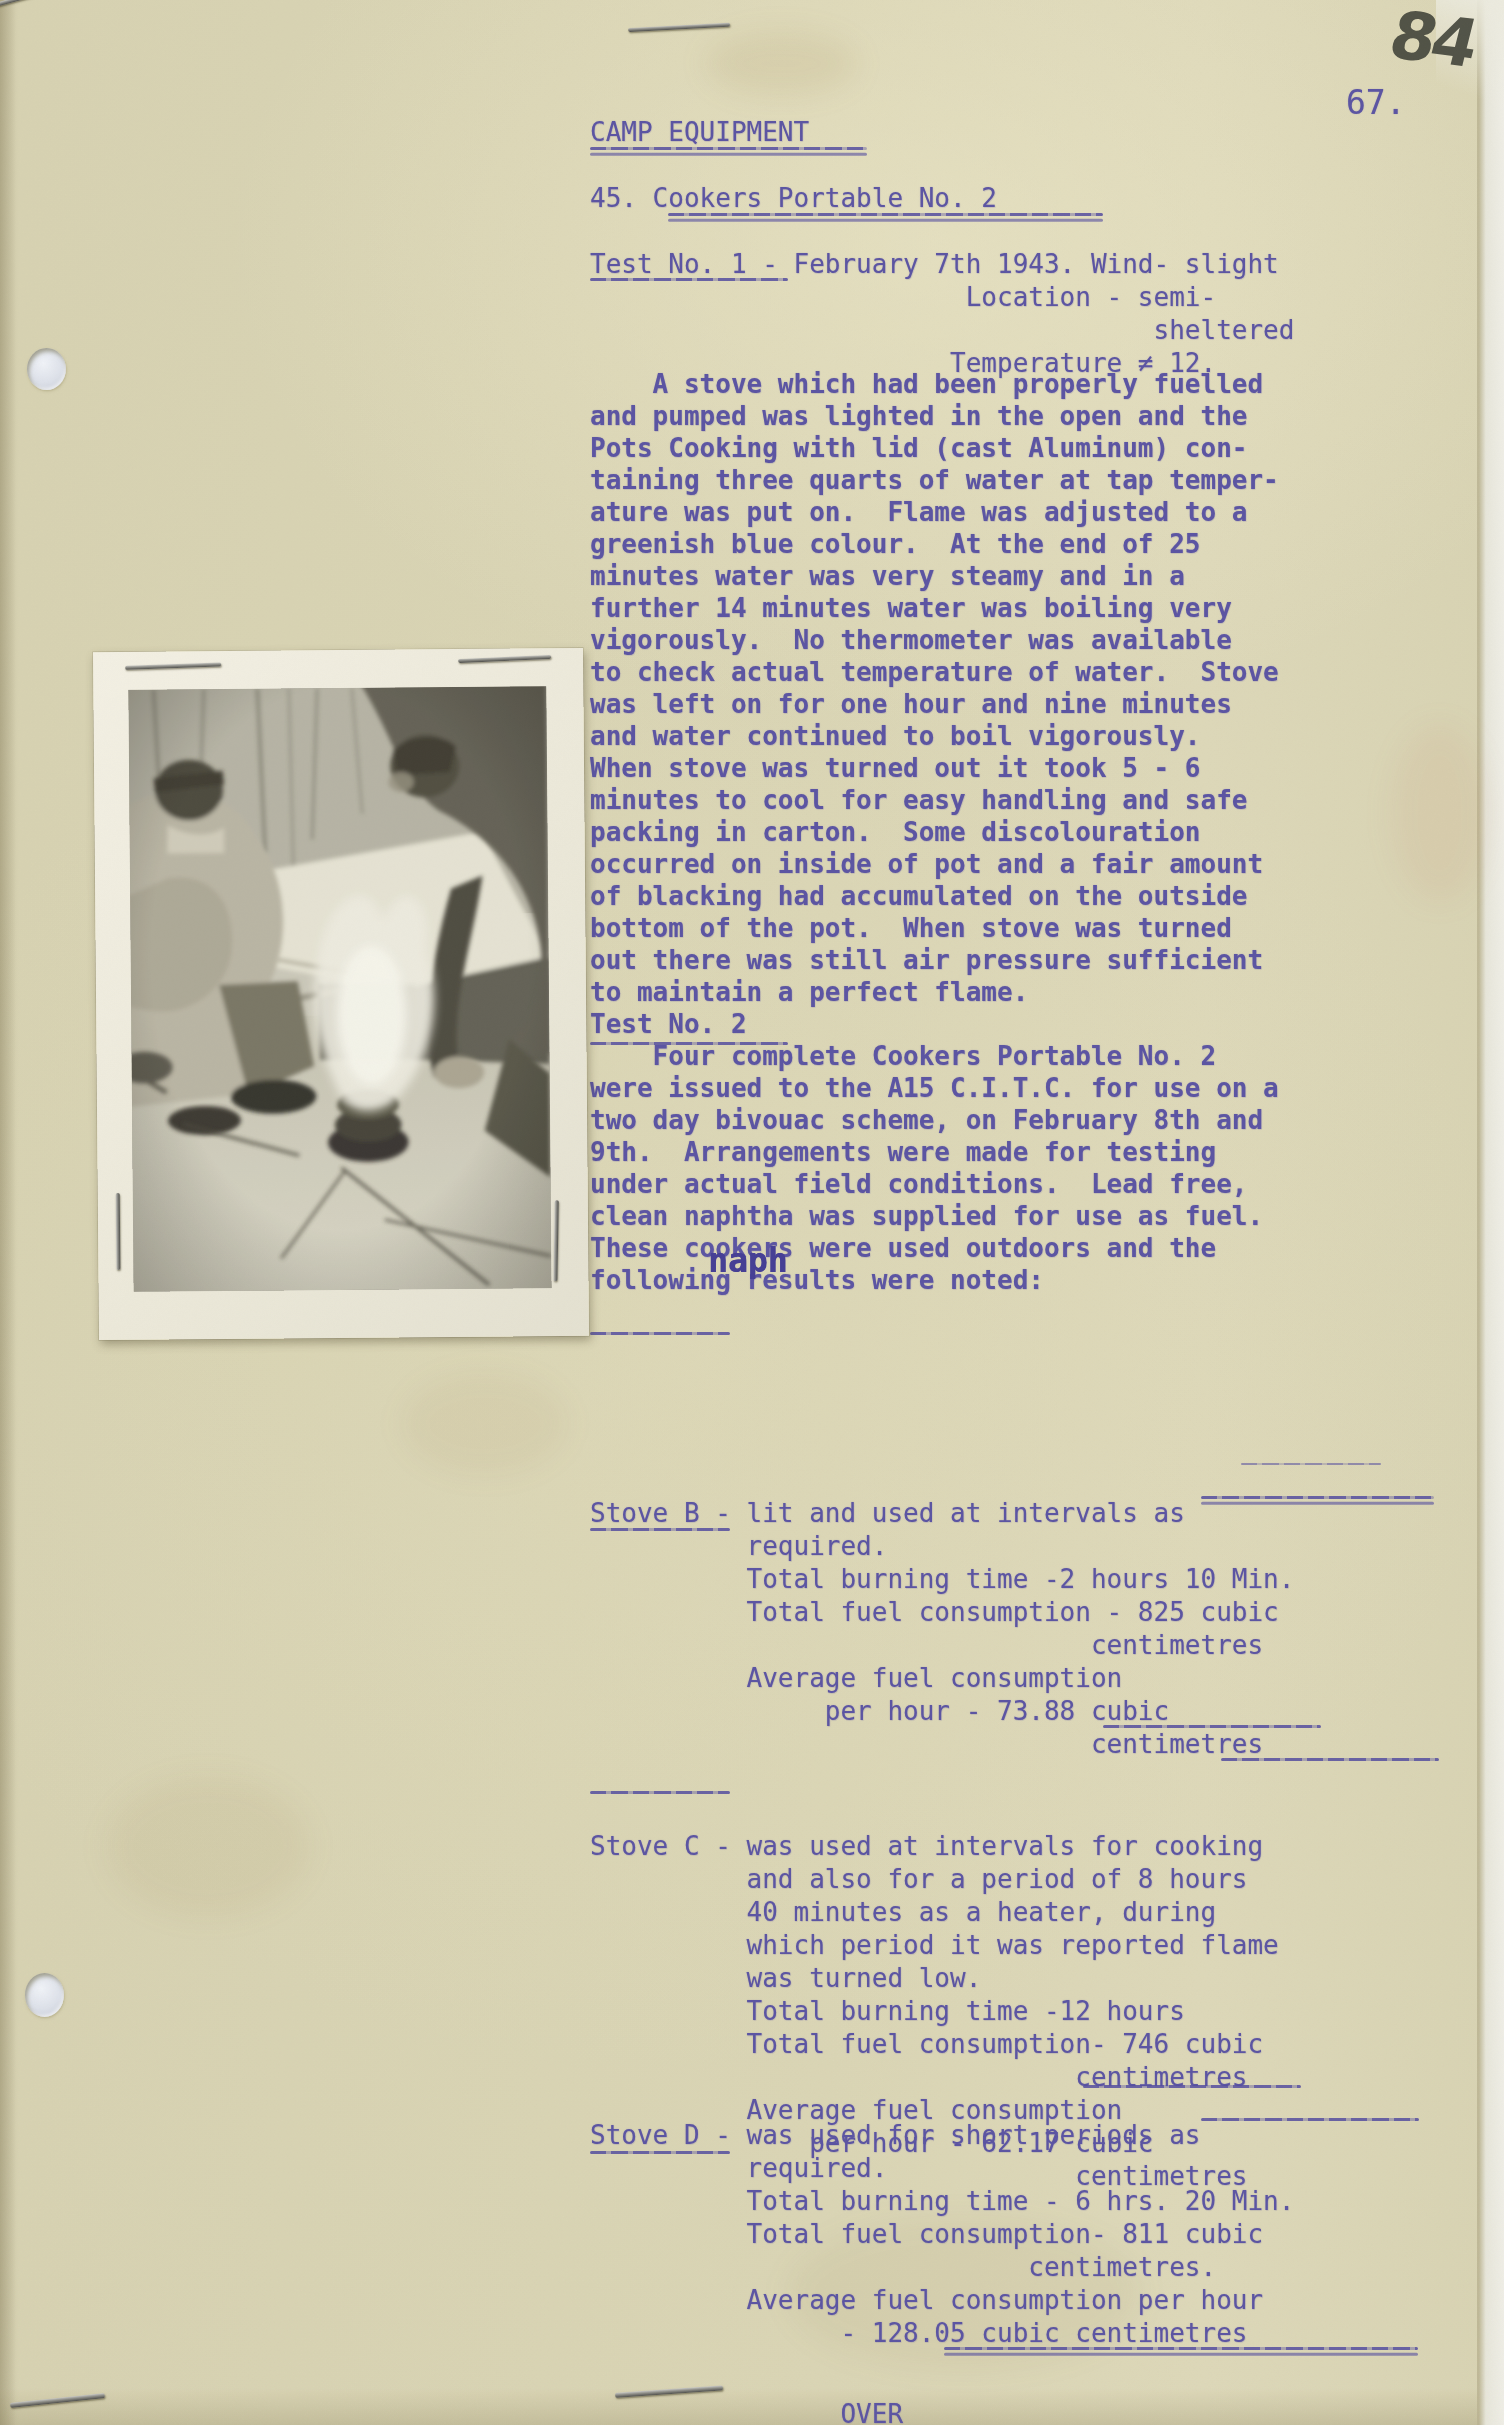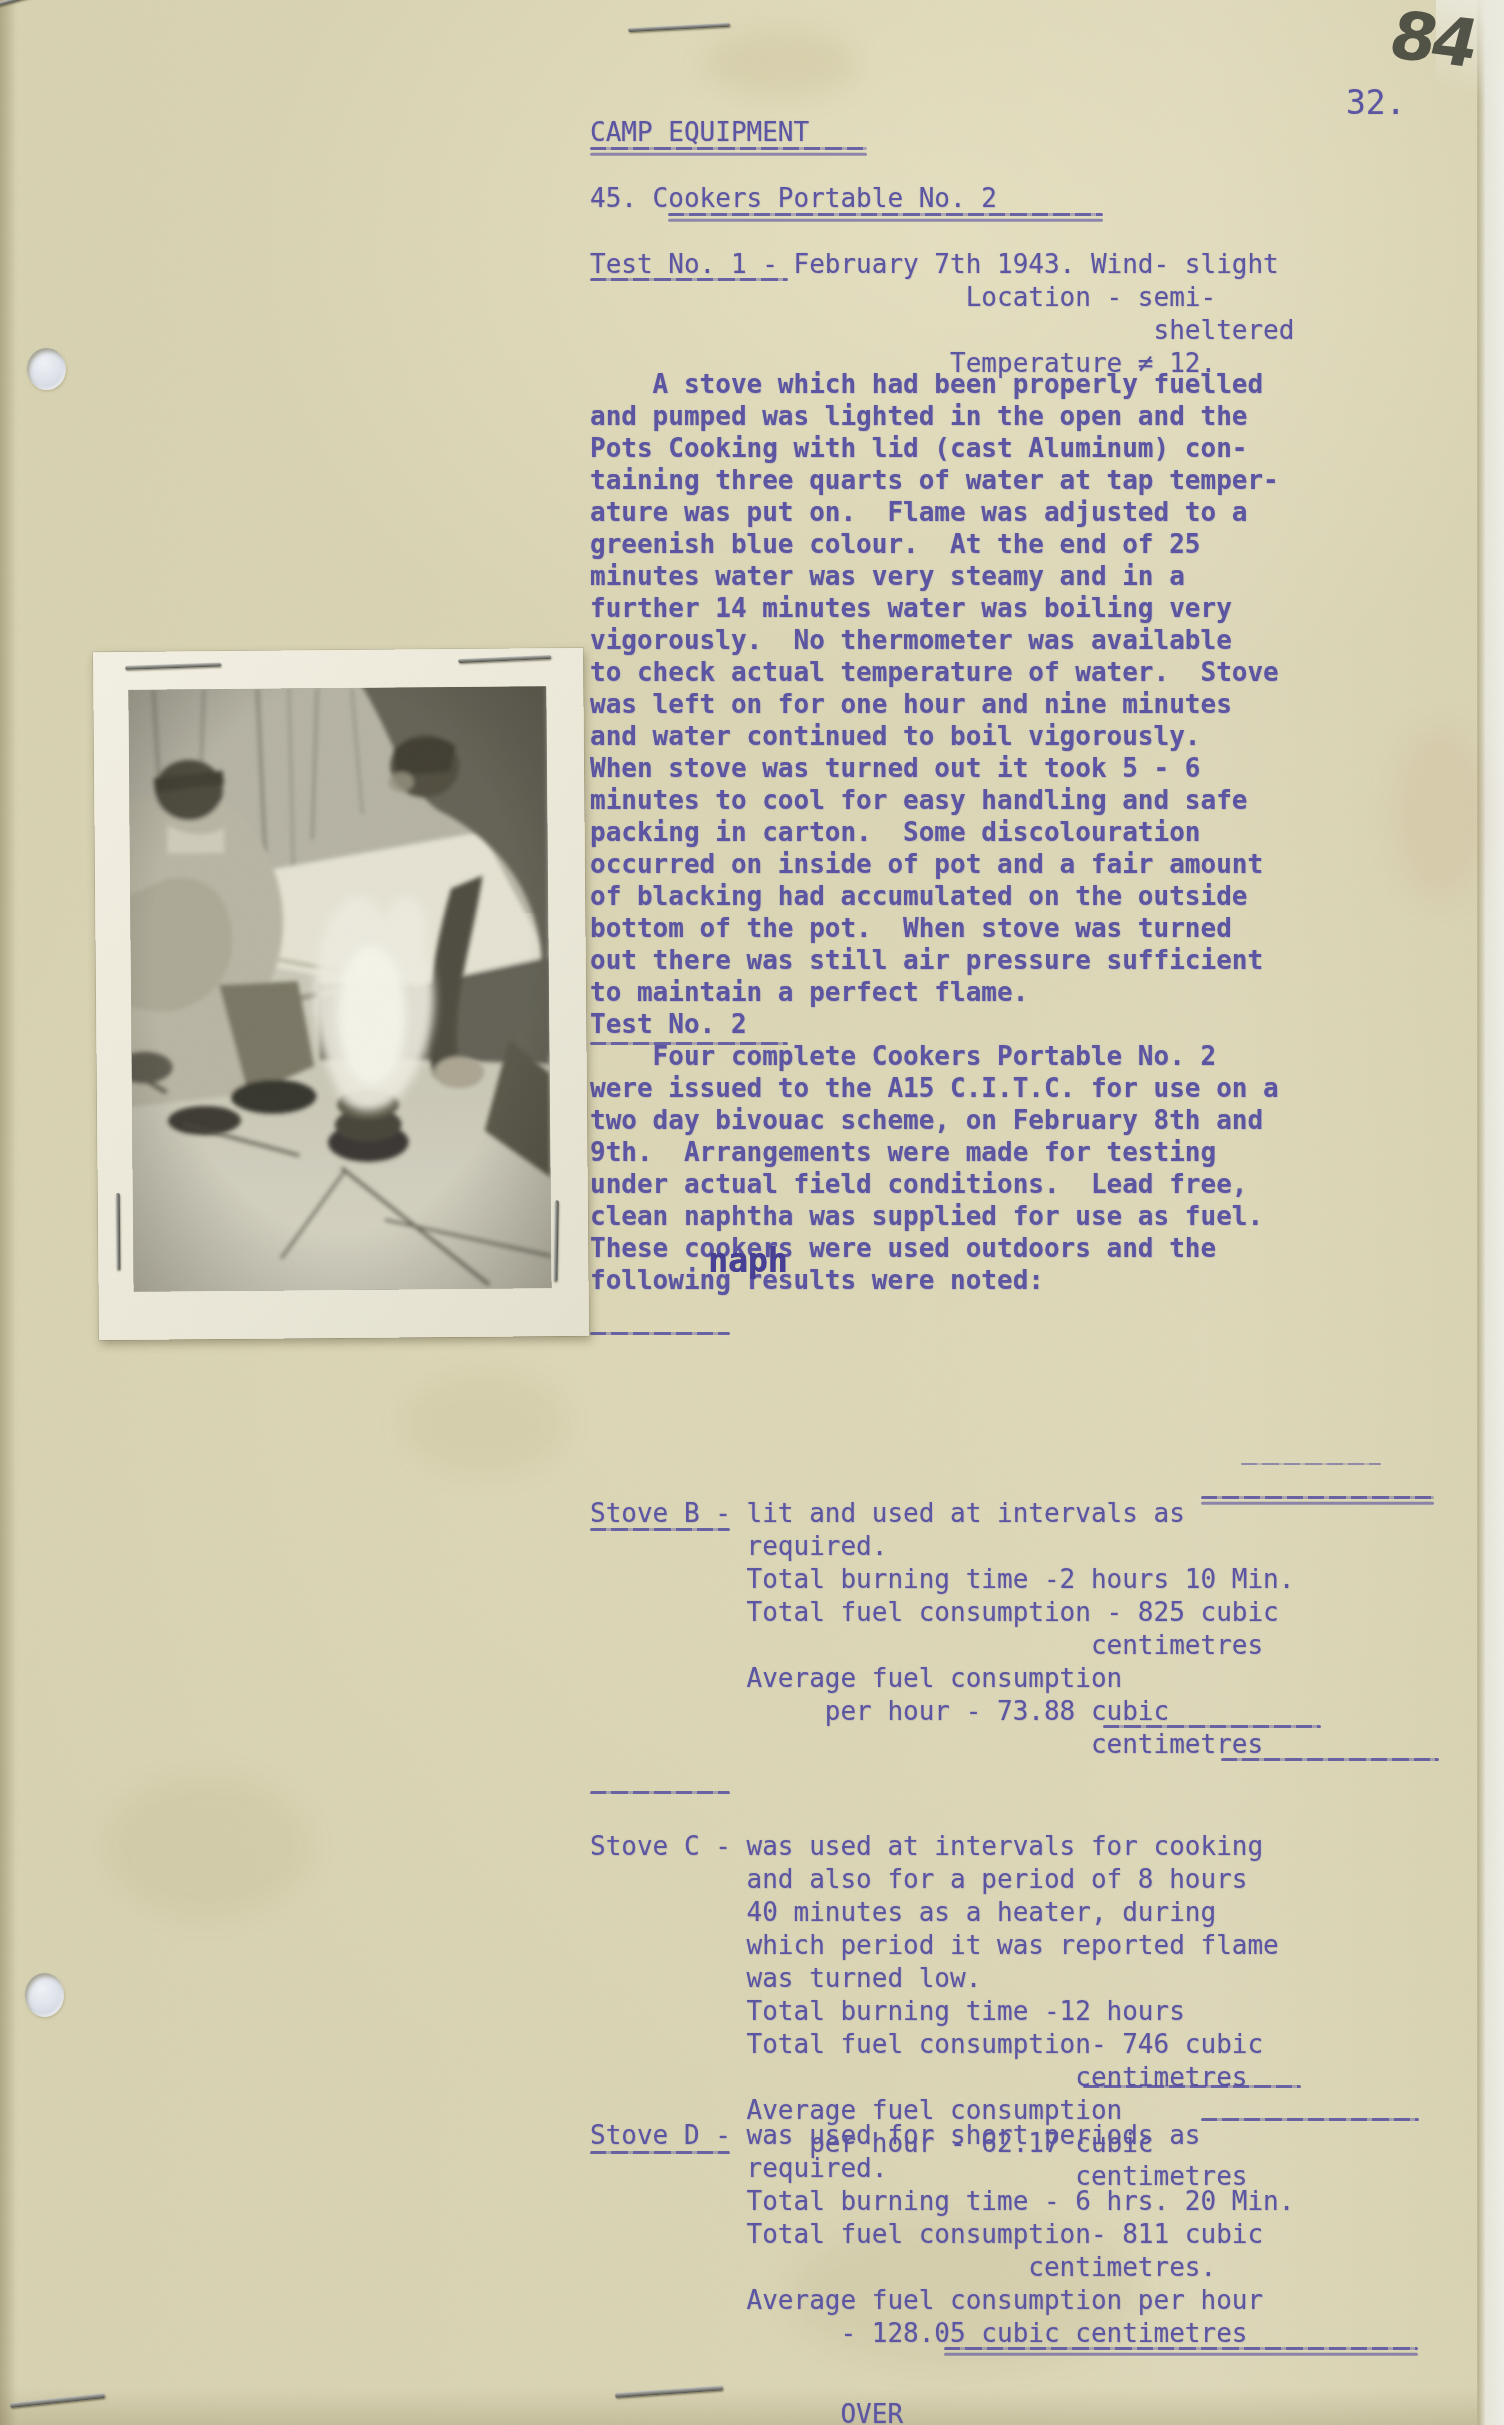--- a/index.html
+++ b/index.html
@@ -80,21 +80,21 @@
   <div class="bottom-shade"></div>
   <div class="edge-strip"></div>
   <div class="corner-wedge"></div>
   <div class="stain" style="left:706px;top:31.5px;width:151px;height:63px;background:rgba(150,120,60,.10)"></div>
   <div class="stain" style="left:1392px;top:725px;width:95px;height:176px;background:rgba(190,120,90,.08)"></div>
   <div class="stain" style="left:107px;top:1777px;width:202px;height:139px;background:rgba(140,110,60,.07)"></div>
   <div class="stain" style="left:788px;top:2218px;width:353px;height:151px;background:rgba(120,100,50,.06)"></div>
   <div class="stain" style="left:403px;top:1373px;width:164px;height:101px;background:rgba(130,105,55,.06)"></div>
 
   <div class="hw-number">84</div>
-  <div class="typed-page-number">32.</div>
+  <div class="typed-page-number">67.</div>
 
   <pre class="typed block-a">CAMP EQUIPMENT
 
 45. Cookers Portable No. 2
 
 Test No. 1 - February 7th 1943. Wind- slight
                         Location - semi-
                                     sheltered
                        Temperature ≠ 12.</pre>
   <pre class="typed block-b1">    A stove which had been properly fuelled

